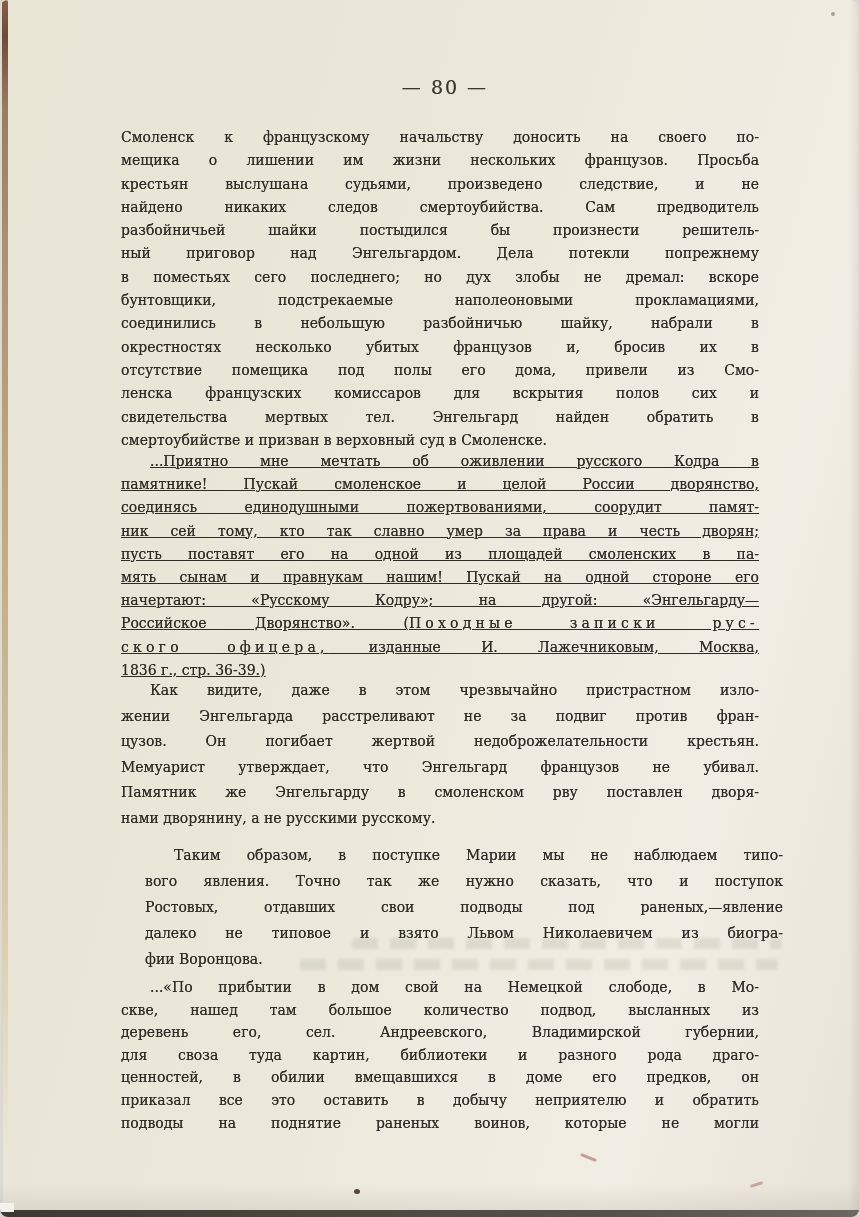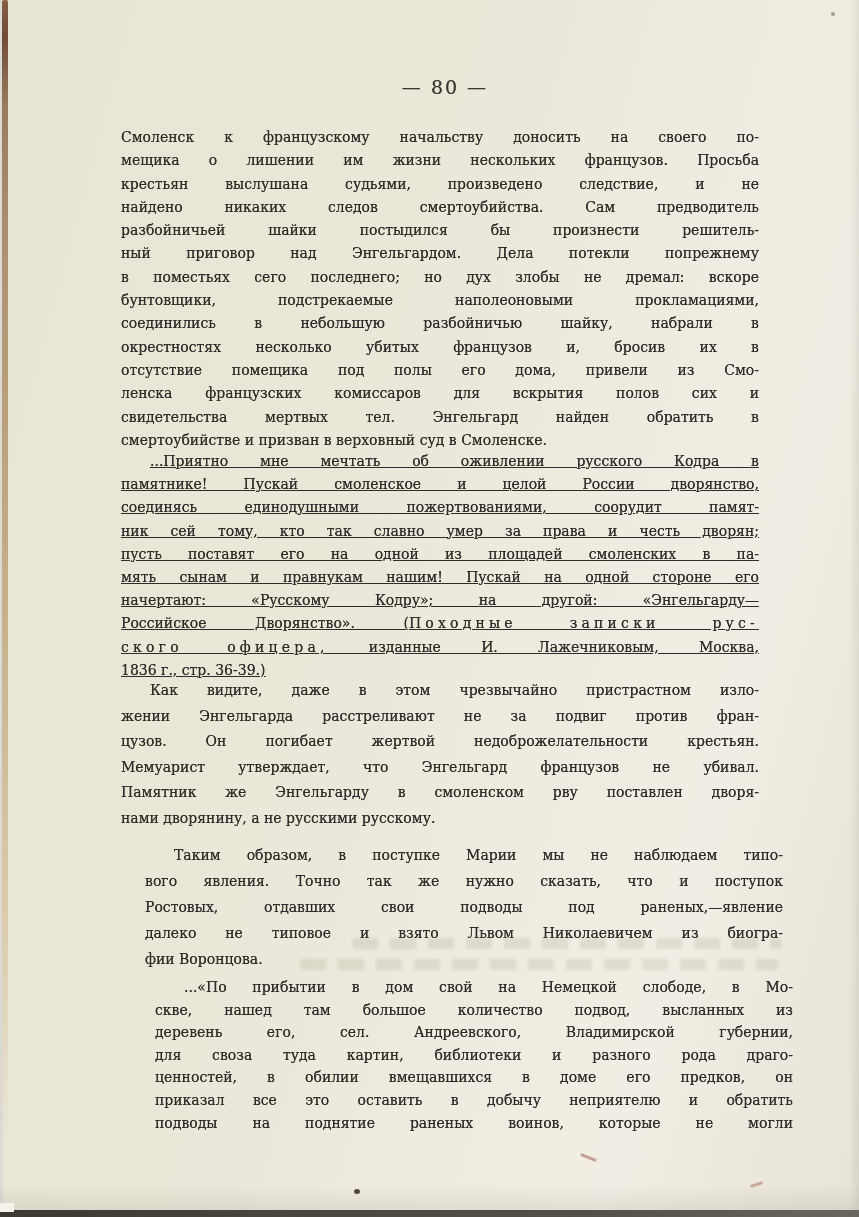--- a/index.html
+++ b/index.html
@@ -5,20 +5,21 @@
   html,body{margin:0;padding:0;background:#d8d6d0;}
   #scan{
     position:relative;
     width:859px;height:1217px;
     overflow:hidden;
     background:
       linear-gradient(105deg, rgba(231,228,212,0.9) 0%, rgba(236,233,221,0.4) 45%, rgba(243,238,229,0.9) 78%, rgba(232,227,216,0.9) 99%),
       #eae7d9;
     font-family:"DejaVu Serif","Liberation Serif",serif;
     color:#2e2c27;
+    border-radius:8px;
   }
   
   .outer-sliver{position:absolute;left:0;top:0;width:3px;height:1217px;background:#dcdad5;}
   .edge-line{
     position:absolute;left:2px;top:0;width:6px;height:1190px;
     background:linear-gradient(180deg,
       #8a5f47 0%, #6f4b38 3%, #9a7c5e 9%, #af9273 22%,
       #bda67f 40%, #ccb995 60%, #dbcdad 78%, rgba(219,205,173,0) 96%);
     border-radius:2px;
     filter:blur(0.4px);
@@ -52,21 +53,21 @@
   }
   .para{
     position:absolute;left:121px;width:638px;
     font-size:14px;
     text-shadow:0 0 0.55px rgba(46,44,39,0.8);
   }
   .p1{top:126px;line-height:23.3px;}
   .p2{top:450px;line-height:23.2px;text-decoration:underline;}
   .p3{top:678px;line-height:25.6px;}
   .p4{top:843px;line-height:25.9px;margin-left:24px;}
-  .p5{top:976px;line-height:22.6px;margin-left:34px;}
+  .p5{top:976px;line-height:22.6px;}
   .line{
     text-align:justify;
     -moz-text-align-last:justify;
     text-align-last:justify;
     white-space:normal;
   }
   .line.no-stretch{text-align-last:left;-moz-text-align-last:left;}
   .line.indent{text-indent:29px;}
   .razryadka{letter-spacing:0.30em;}
 </style>

